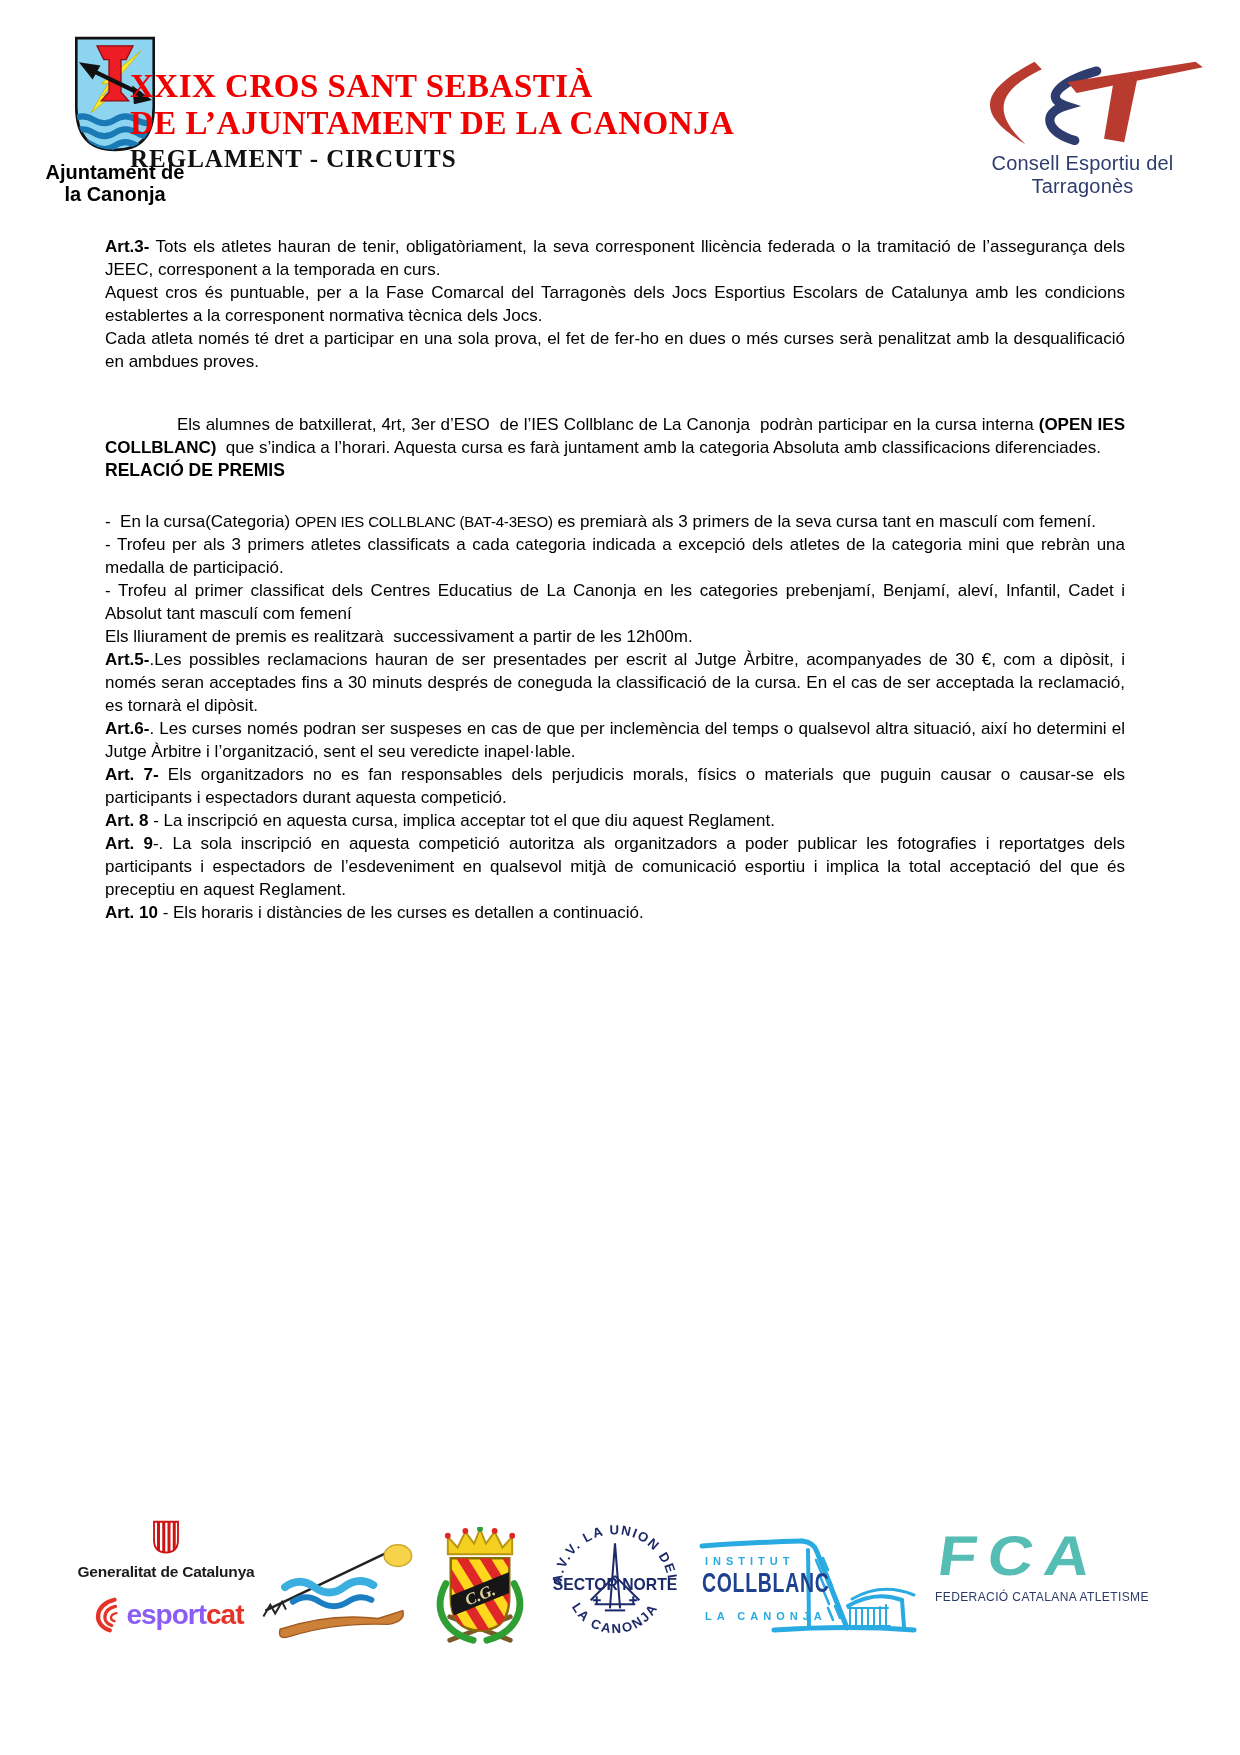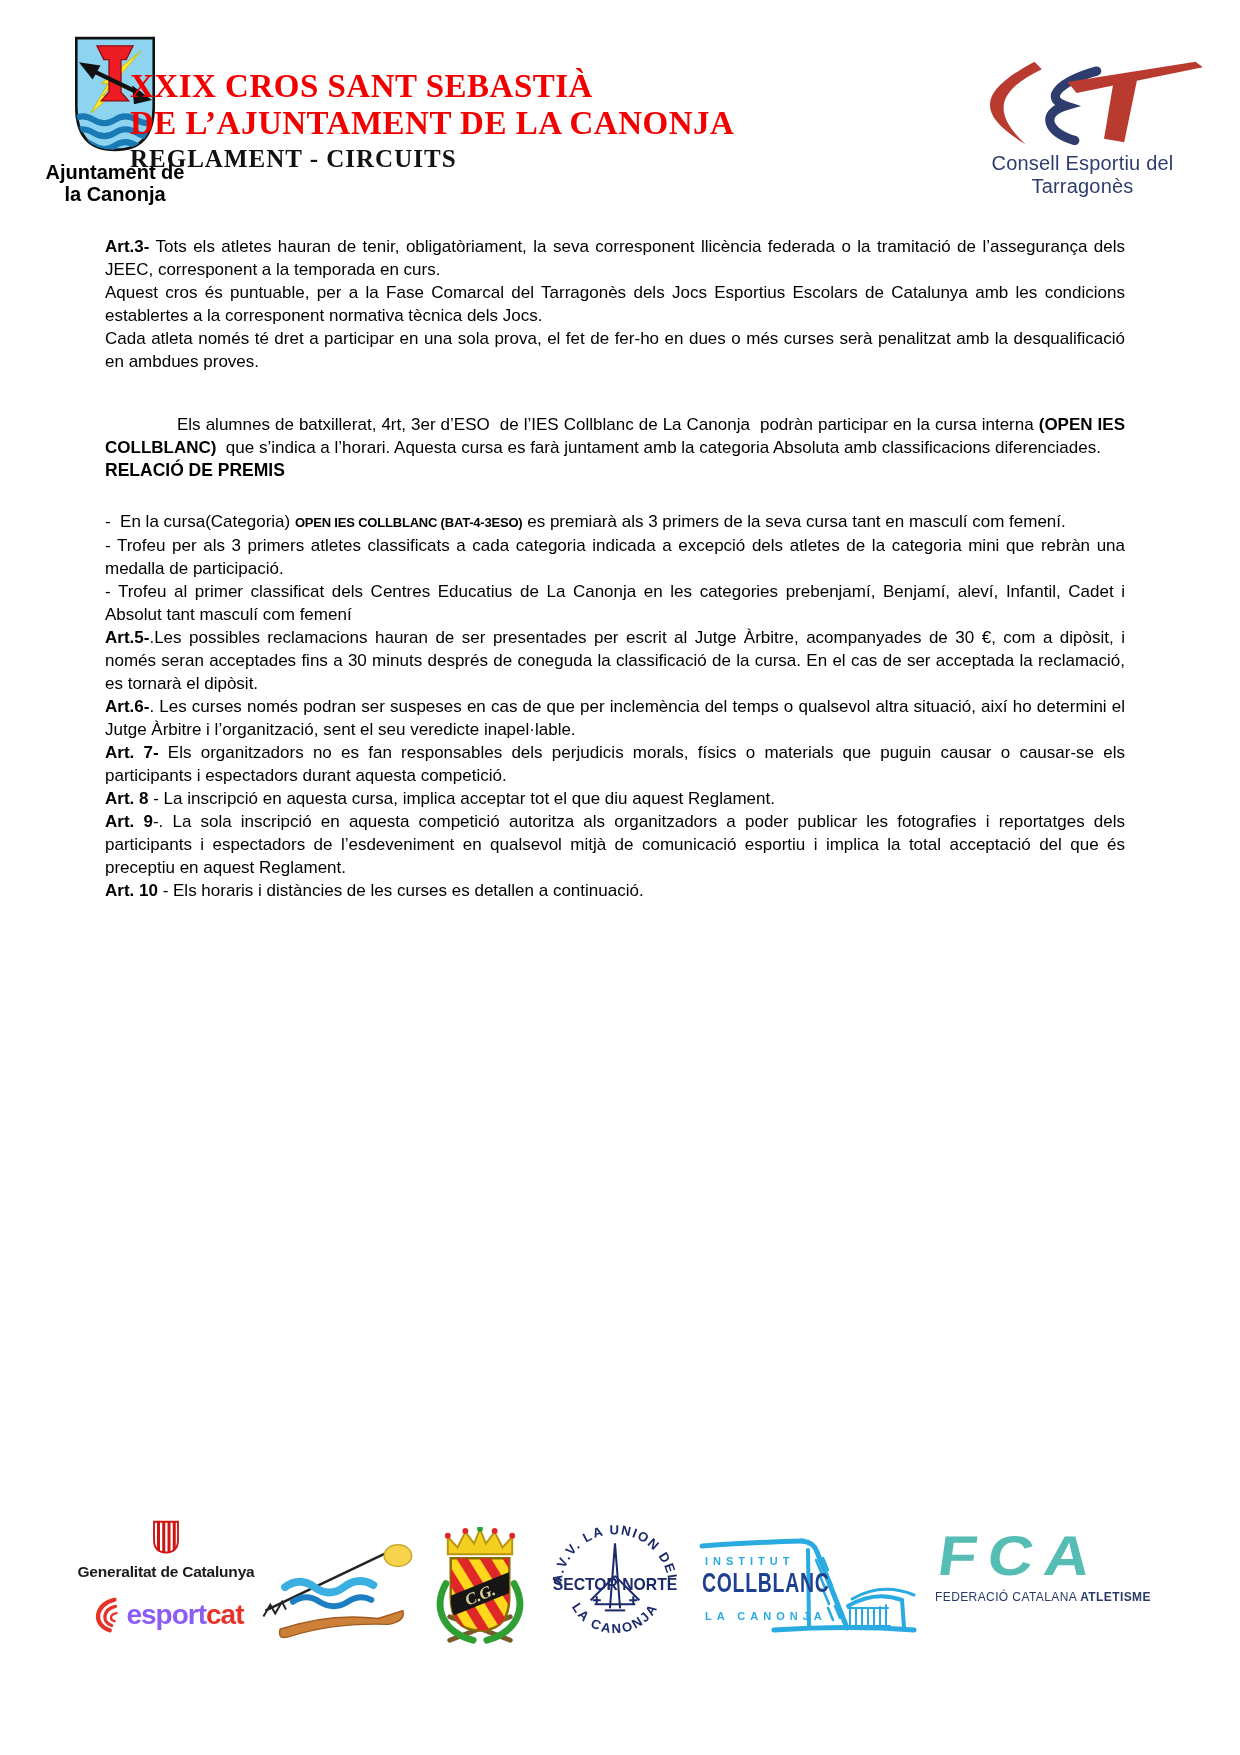--- a/index.html
+++ b/index.html
@@ -28,21 +28,21 @@
   .m-art4{margin-top:40px;}
   .m-head{margin-top:26px;font-weight:bold;font-size:17.5px;}
   .m-bullets{margin-top:28px;}
   .m-note{margin-top:20px;}
   .m-art5{margin-top:26px;}
   .m-art6{margin-top:24px;}
   .m-art7{margin-top:22px;}
   .m-art8{margin-top:18px;}
   .m-art9{margin-top:18px;}
   .m-art10{margin-top:22px;}
-  .narrowbold{font-weight:bold;font-size:13px;letter-spacing:-0.2px;}
+  .narrowbold{font-weight:normal;font-size:15px;letter-spacing:-0.2px;}
   
   .logo-generalitat{position:absolute;left:70px;top:1520px;width:192px;text-align:center;}
   .gen-label{margin-top:4px;font-size:15.5px;font-weight:bold;letter-spacing:-0.2px;color:#1a1a1a;}
   .esportcat{margin-top:14px;display:flex;align-items:center;justify-content:center;gap:4px;}
   .esportcat .wordmark{font-size:28px;font-weight:bold;letter-spacing:-1px;}
   .esportcat .w-black{color:#8b5cf6;}
   .esportcat .w-red{color:#e5332a;}
   .logo-art{position:absolute;left:255px;top:1536px;}
   .logo-cg{position:absolute;left:426px;top:1527px;}
   .logo-avv{position:absolute;left:548px;top:1517px;}
@@ -51,21 +51,21 @@
     letter-spacing:5px;color:#29abe2;}
   .cb-name{position:absolute;left:12px;top:48px;font-size:27px;font-weight:bold;letter-spacing:1px;
     color:#1e418f;transform:scaleX(.72);transform-origin:left center;}
   .cb-canonja{position:absolute;left:15px;top:90px;font-size:11px;font-weight:bold;
     letter-spacing:5px;color:#29abe2;}
   .cb-building{position:absolute;left:0;top:0;}
   .logo-fca{position:absolute;left:935px;top:1530px;width:200px;}
   .fca-mark{font-size:56px;font-weight:bold;color:#56bdb5;letter-spacing:10px;line-height:52px;
     transform:skewX(-8deg) scaleX(1.12);transform-origin:left bottom;}
   .fca-caption{margin-top:8px;font-size:12px;color:#2b3a67;letter-spacing:.4px;white-space:nowrap;}
-  .fca-caption .bold{font-weight:bold;}
+  .fca-caption .bold{font-weight:normal;}
 </style>
 </head>
 <body>
 
 <div class="page">
 
   <div class="coat">
     <svg width="86" height="122" viewBox="0 0 100 140">
       <defs>
           <clipPath id="shieldClip">
@@ -121,20 +121,21 @@
     </div>
 
     <p class="m-head">RELACIÓ DE PREMIS</p>
 
     <div class="blk m-bullets">
       <p><span>-  En la cursa(Categoria) </span><span class="narrowbold">OPEN IES COLLBLANC (BAT-4-3ESO)</span><span> es premiarà als 3 primers de la seva cursa tant en masculí com femení.</span></p>
       <p>- Trofeu per als 3 primers atletes classificats a cada categoria indicada a excepció dels atletes de la categoria mini que rebràn una medalla de participació.</p>
       <p>- Trofeu al primer classificat dels Centres Educatius de La Canonja en les categories prebenjamí, Benjamí, aleví, Infantil, Cadet i Absolut tant masculí com femení</p>
     </div>
 
+    <p class="m-note">Els lliurament de premis es realitzarà  successivament a partir de les 12h00m.</p>
 
     <p class="m-art5"><b class="lead">Art.5-</b><span>.Les possibles reclamacions hauran de ser presentades per escrit al Jutge Àrbitre, acompanyades de 30 €, com a dipòsit, i només seran acceptades fins a 30 minuts després de coneguda la classificació de la cursa. En el cas de ser acceptada la reclamació, es tornarà el dipòsit.</span></p>
 
     <p class="m-art6"><b class="lead">Art.6-</b><span>. Les curses només podran ser suspeses en cas de que per inclemència del temps o qualsevol altra situació, així ho determini el Jutge Àrbitre i l’organització, sent el seu veredicte inapel·lable.</span></p>
 
     <p class="m-art7"><b class="lead">Art. 7-</b><span> Els organitzadors no es fan responsables dels perjudicis morals, físics o materials que puguin causar o causar-se els participants i espectadors durant aquesta competició.</span></p>
 
     <p class="m-art8"><b class="lead">Art. 8</b><span> - La inscripció en aquesta cursa, implica acceptar tot el que diu aquest Reglament.</span></p>
 
     <p class="m-art9"><b class="lead">Art. 9</b><span>-. La sola inscripció en aquesta competició autoritza als organitzadors a poder publicar les fotografies i reportatges dels participants i espectadors de l’esdeveniment en qualsevol mitjà de comunicació esportiu i implica la total acceptació del que és preceptiu en aquest Reglament.</span></p>

